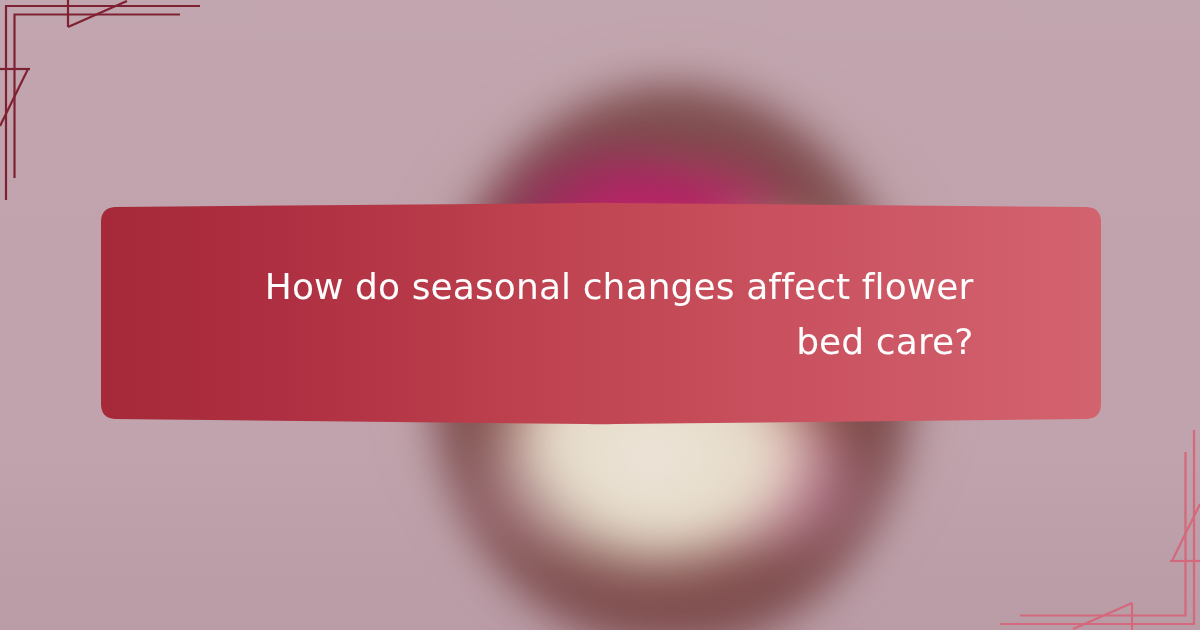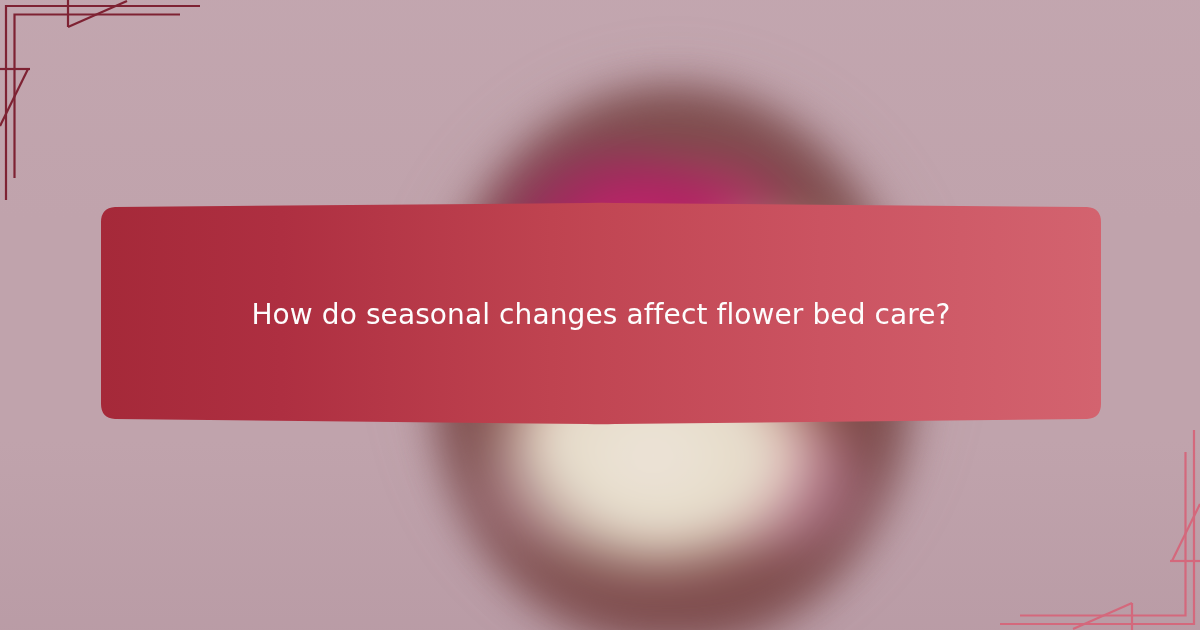--- a/index.html
+++ b/index.html
@@ -109,21 +109,21 @@
     height: 232px;
     display: flex;
     align-items: center;
     justify-content: center;
     box-sizing: border-box;
     padding: 0 86px;
   }
   .banner-text h1 {
     margin: 0;
     color: #fdfdfd;
-    font-size: 28px;
+    font-size: 36px;
     font-weight: 400;
     line-height: 55px;
     letter-spacing: 0.1px;
     text-align: right;
     max-width: 745px;
   }
 </style>
 </head>
 <body>
 

